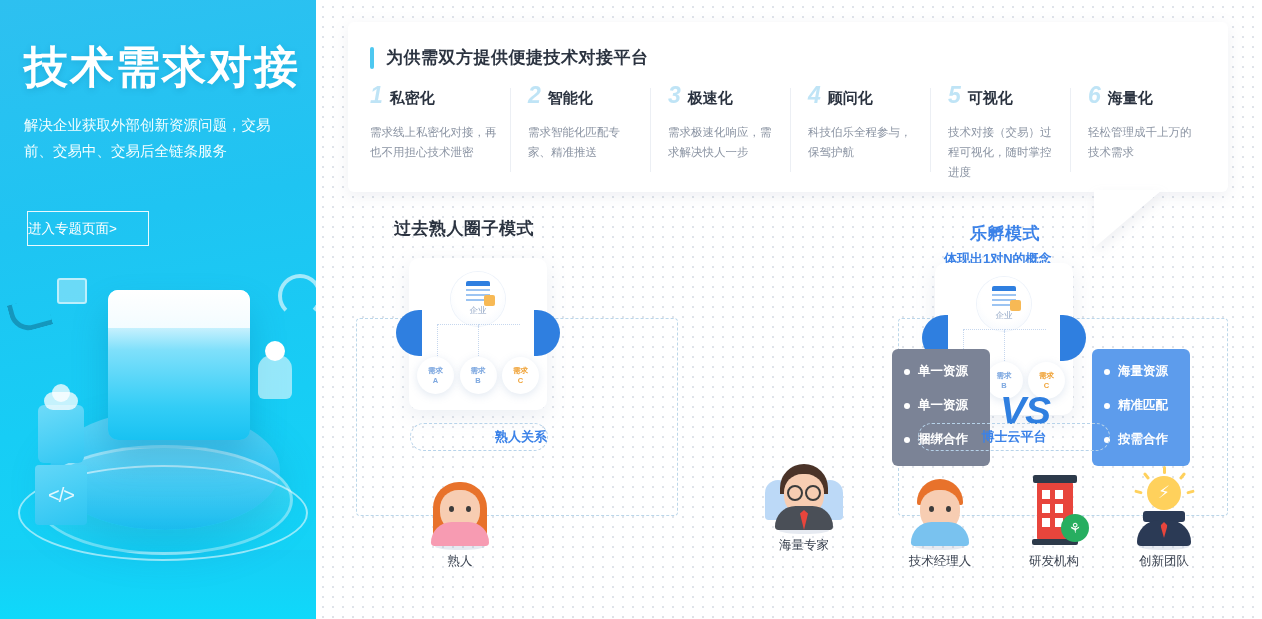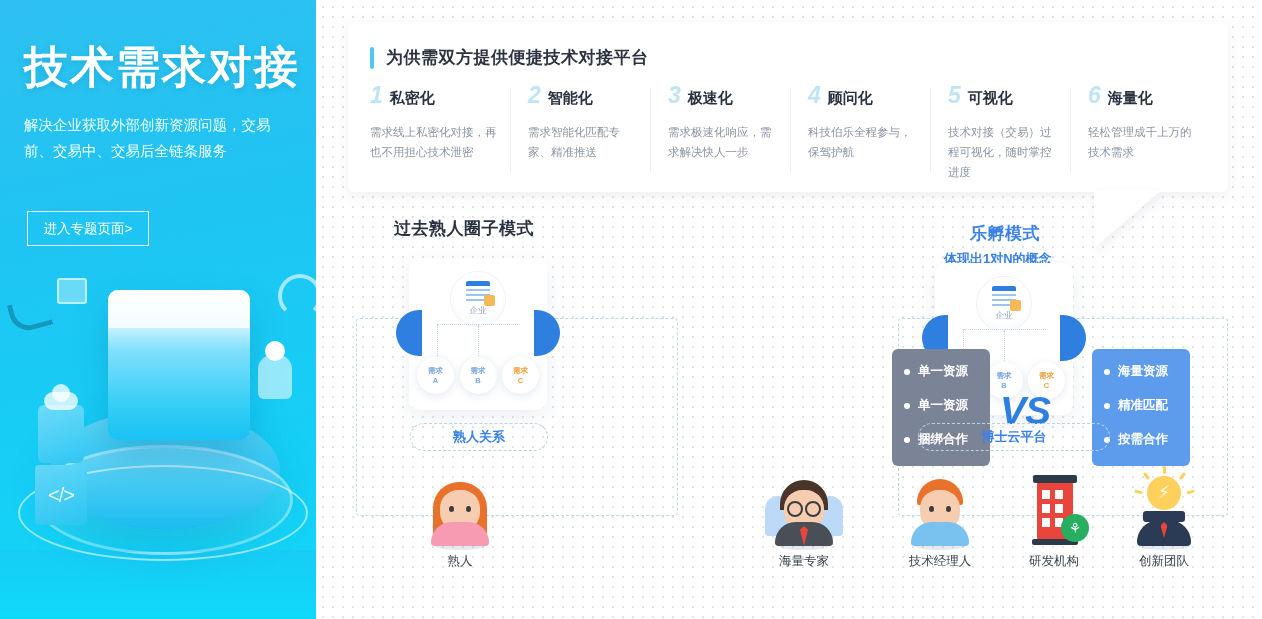--- a/index.html
+++ b/index.html
@@ -97,21 +97,21 @@
     position: absolute; left: 24px; top: 38px;
     font-size: 44px; font-weight: bold; color: #ffffff; letter-spacing: 2px;
     text-shadow: 0 2px 6px rgba(0,90,130,.18);
   }
   #hero-sub {
     position: absolute; left: 24px; top: 112px; width: 270px;
     font-size: 14.5px; line-height: 26px; color: #f2feff;
   }
   #hero-btn {
     position: absolute; left: 27px; top: 211px;
-    width: 122px; height: 35px; line-height: 33px; text-align: center;
+    width: 122px; height: 35px; line-height: 33px; 
     border: 1px solid rgba(255,255,255,.9); color: #ffffff; font-size: 13.5px;
     background: transparent; cursor: pointer;
   }
 
   
   #canvas {
     position: absolute; left: 316px; top: 0; width: 1108px; height: 619px;
     background-color: #ffffff;
     background-image: radial-gradient(#dfe3ea 1px, transparent 1.2px);
     background-size: 10px 10px;
@@ -237,21 +237,21 @@
     font-size: 39px; font-weight: bold; font-style: italic; color: #2f7fe0;
     letter-spacing: -1px;
   }
 
   
   .pill {
     position: absolute; border: 1px dashed #b7d3ea; border-radius: 16px;
     height: 28px; line-height: 26px; text-align: center;
     font-size: 13px; font-weight: bold; color: #3b82e8; background: transparent;
   }
-  #pill-left  { left: 94px; top: 423px; width: 138px; }
+  #pill-left  { left: 94px; top: 423px; width: 138px; text-align: right; }
   #pill-right { left: 602px; top: 423px; width: 192px; }
 
   
   .avatar-item {
     position: absolute; width: 96px; text-align: center;
   }
   .avatar-label { margin-top: 5px; font-size: 12.5px; color: #3a4250; }
   .av {
     width: 78px; height: 78px; margin: 0 auto; position: relative;
   }
@@ -265,21 +265,21 @@
   .av-body {
     position: absolute; left: 10px; bottom: 2px; width: 58px; height: 24px;
     border-radius: 24px 24px 4px 4px;
   }
   .eye {
     position:absolute; width:5px; height:6px; border-radius:50%; background:#3b3b3b; top:36px;
   }
   .eye.l { left: 28px; } .eye.r { left: 45px; }
 
   #av-acq   { left: 96px;  top: 470px; }
-  #av-exp   { left: 440px; top: 470px; }
+  #av-exp   { left: 440px; top: 454px; }
   #av-mgr   { left: 576px; top: 470px; }
   #av-org   { left: 690px; top: 470px; }
   #av-team  { left: 800px; top: 470px; }
 
   .bldg {
     position:absolute; left: 22px; top: 12px; width: 36px; height: 58px;
     background:#e8453c; border-radius:2px;
   }
   .bldg::before{
     content:""; position:absolute; left:-4px; top:-7px; width:44px; height:8px;

